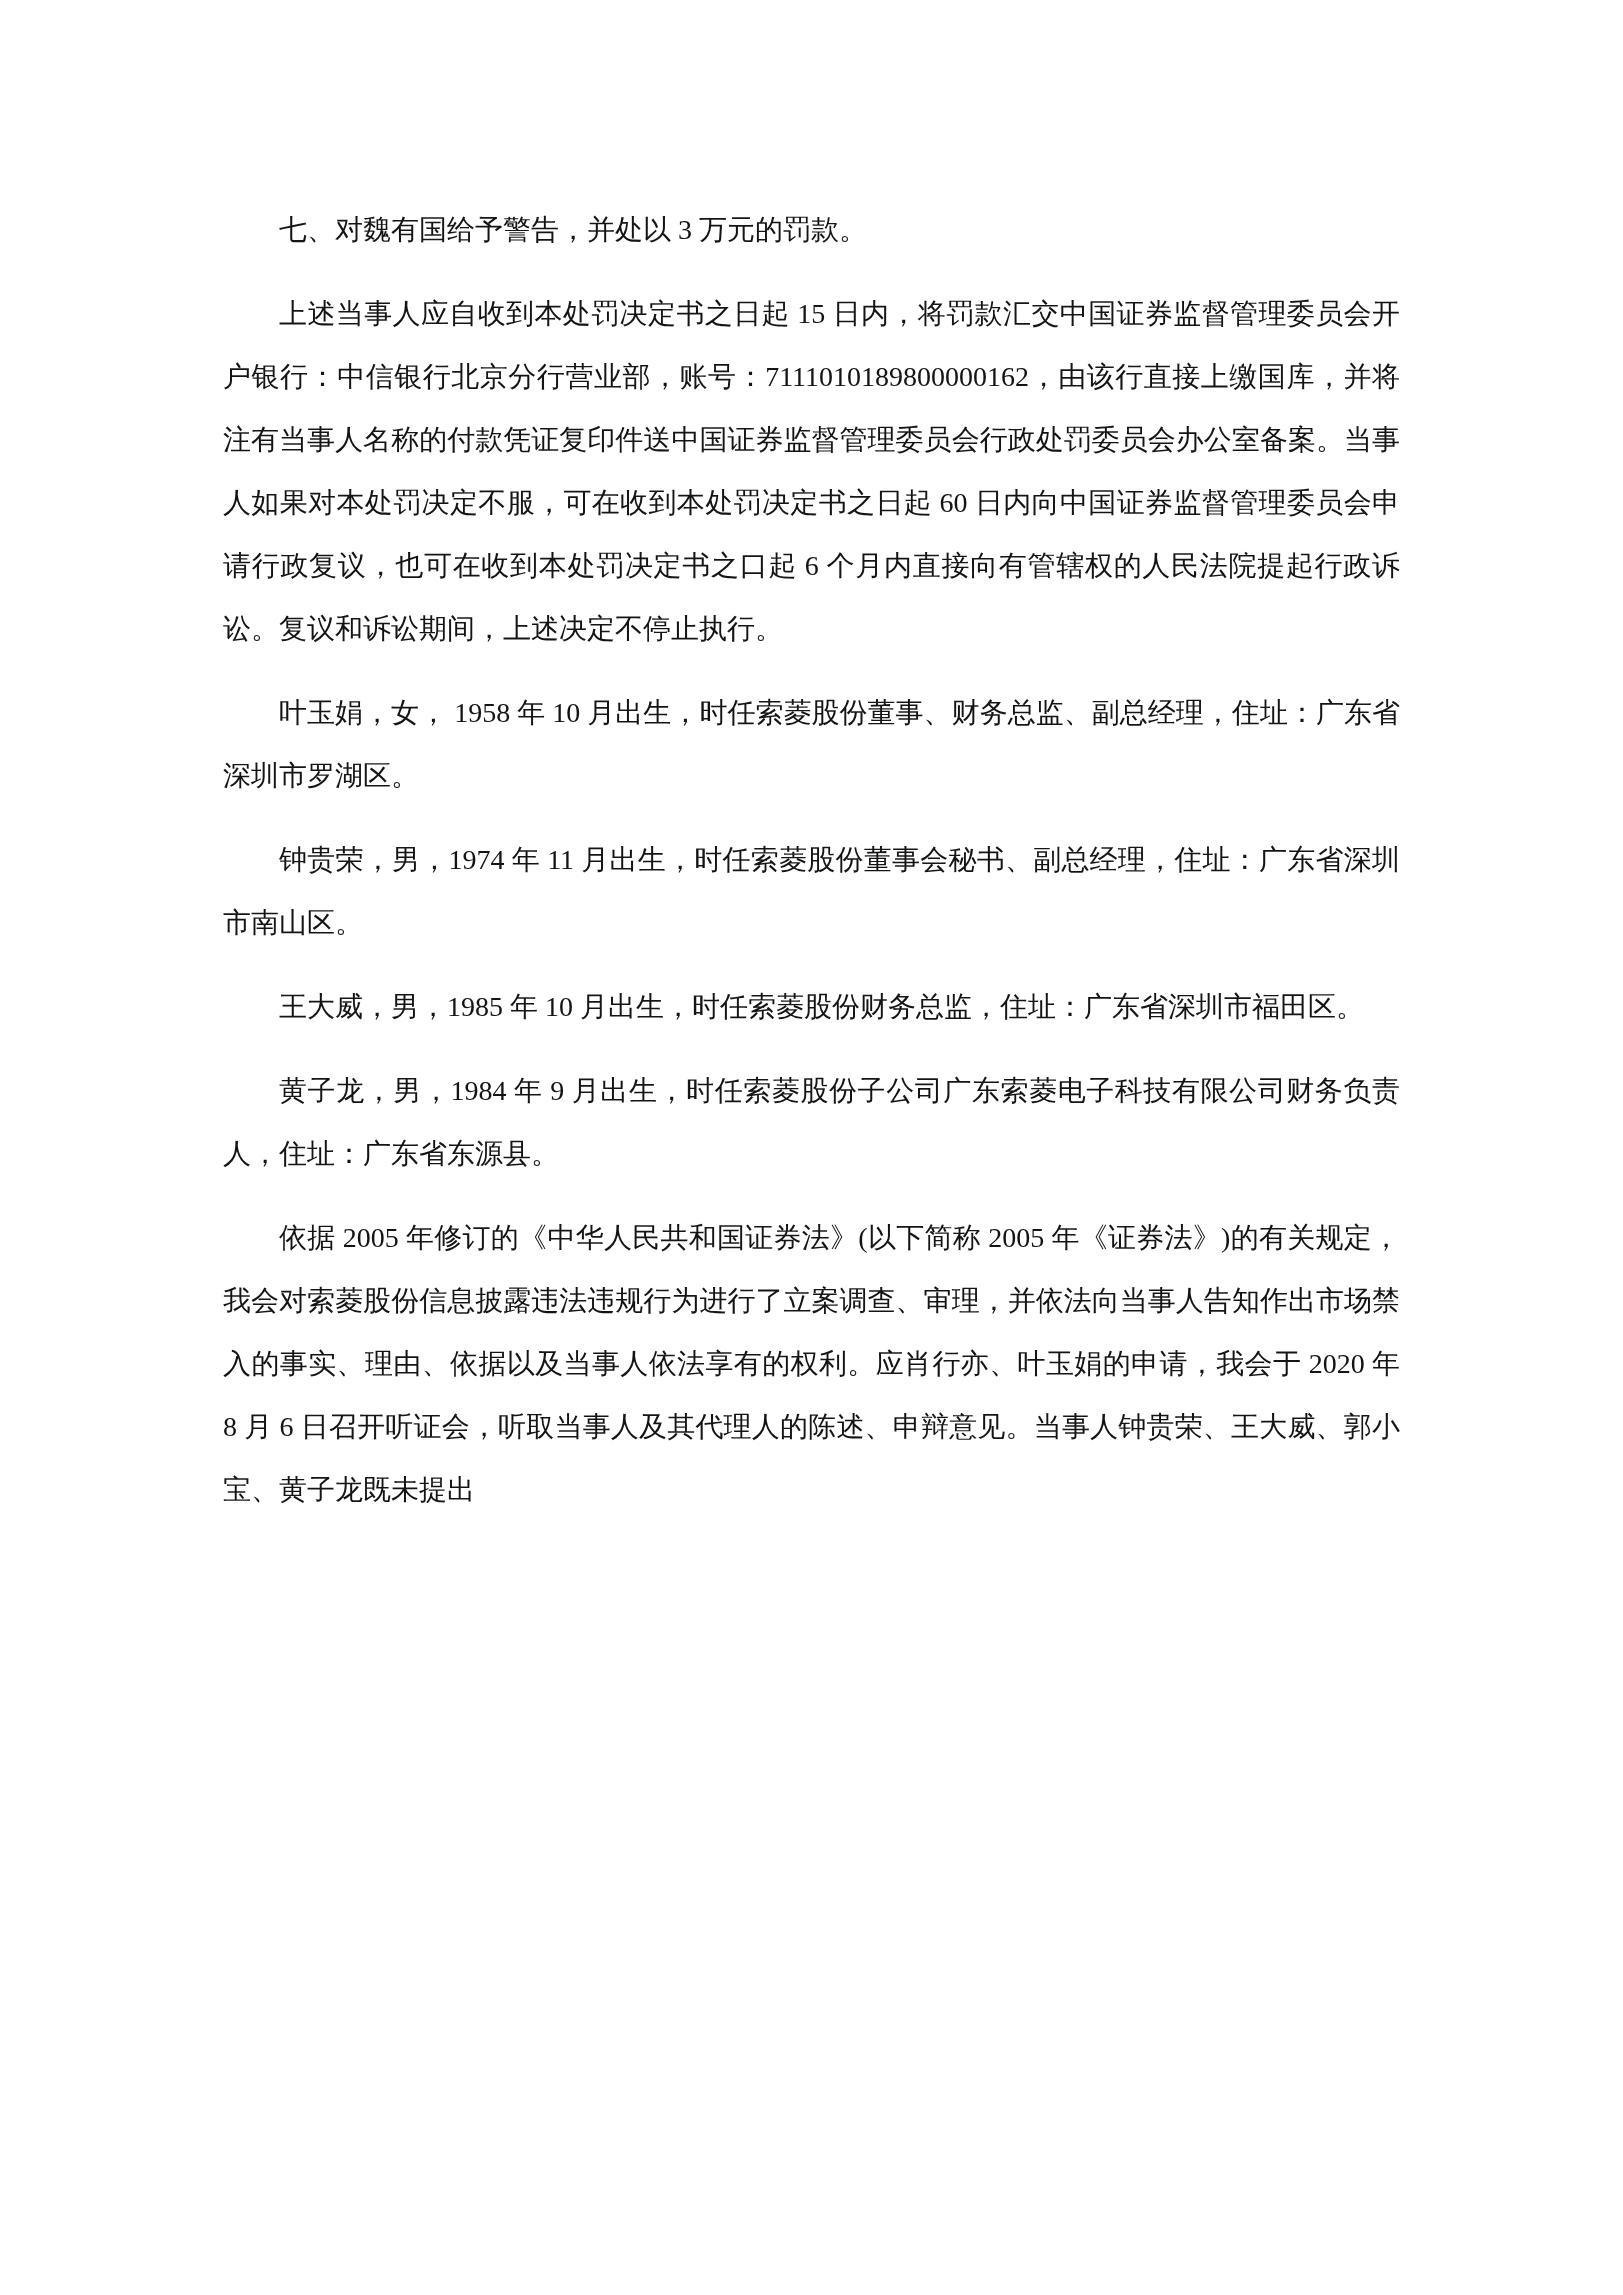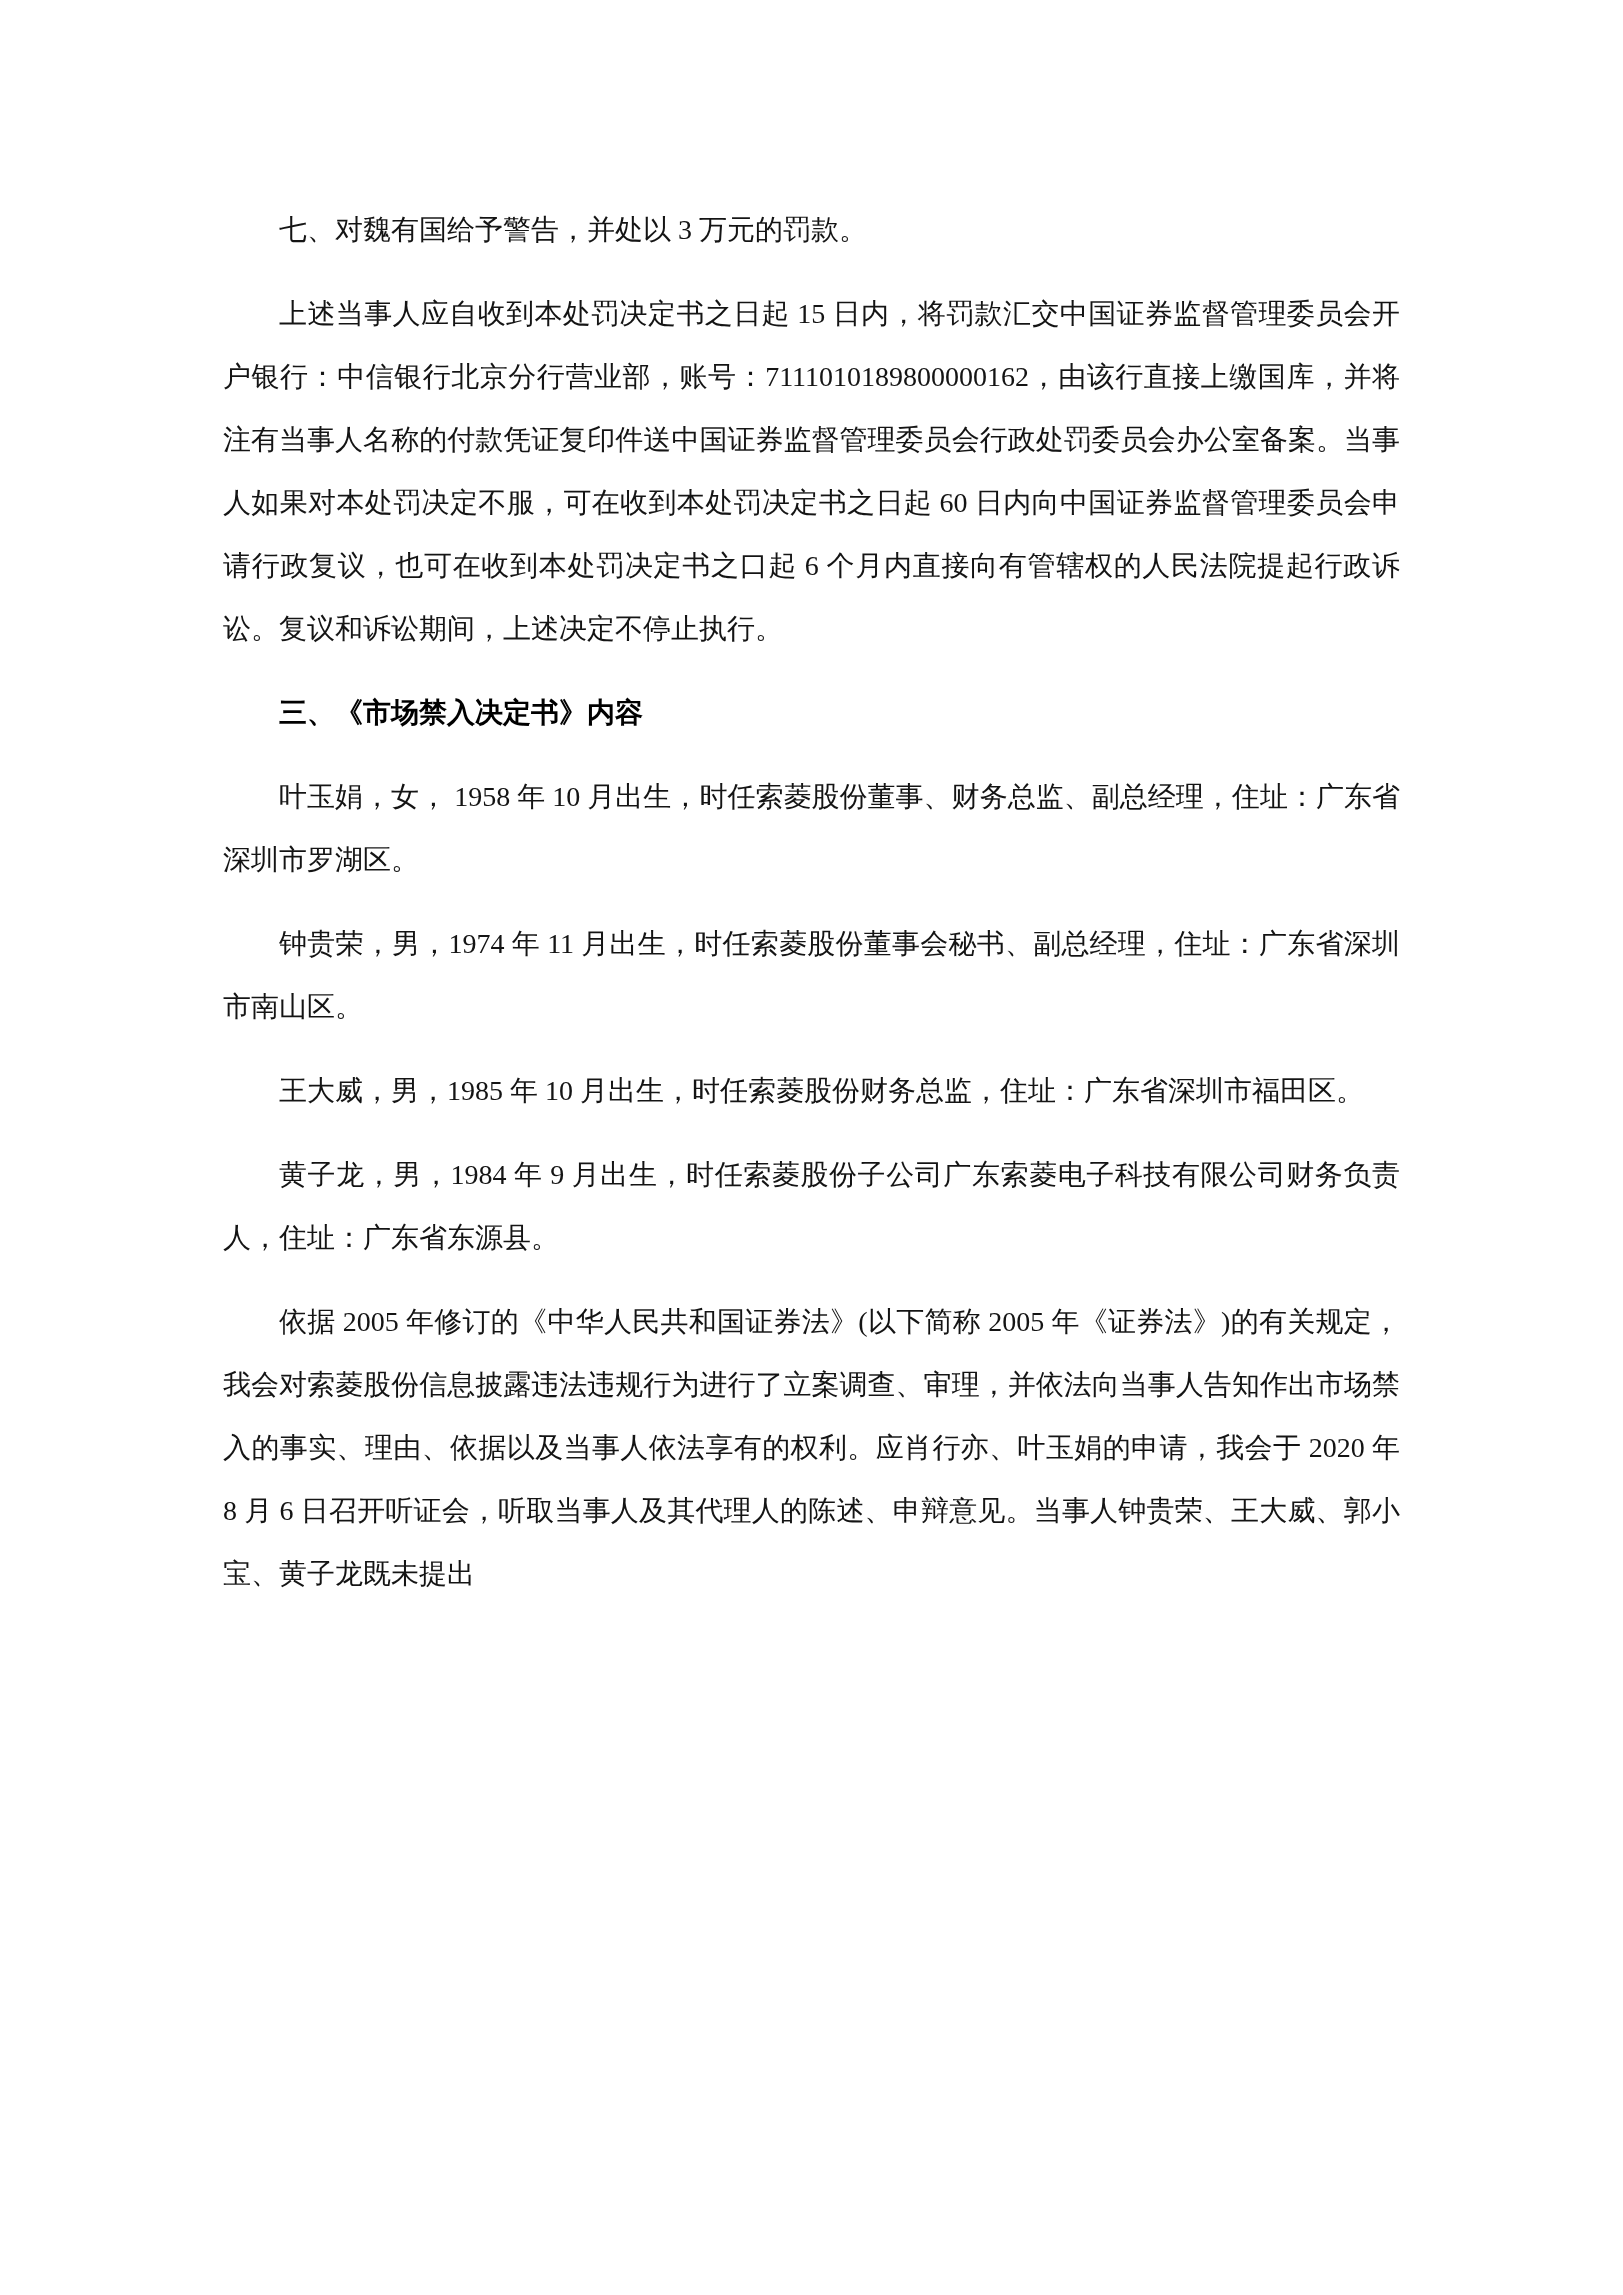--- a/index.html
+++ b/index.html
@@ -84,21 +84,20 @@
   }
 </style>
 </head>
 <body>
 
 <div class="page">
 
   <div class="content">
     <p>七、对魏有国给予警告，并处以 3 万元的罚款。</p>
     <p>上述当事人应自收到本处罚决定书之日起 15 日内，将罚款汇交中国证券监督管理委员会开户银行：中信银行北京分行营业部，账号：7111010189800000162，由该行直接上缴国库，并将注有当事人名称的付款凭证复印件送中国证券监督管理委员会行政处罚委员会办公室备案。当事人如果对本处罚决定不服，可在收到本处罚决定书之日起 60 日内向中国证券监督管理委员会申请行政复议，也可在收到本处罚决定书之口起 6 个月内直接向有管辖权的人民法院提起行政诉讼。复议和诉讼期间，上述决定不停止执行。</p>
-    <p class="heading">三、《市场禁入决定书》内容</p>
     <p>叶玉娟，女， 1958 年 10 月出生，时任索菱股份董事、财务总监、副总经理，住址：广东省深圳市罗湖区。</p>
     <p>钟贵荣，男，1974 年 11 月出生，时任索菱股份董事会秘书、副总经理，住址：广东省深圳市南山区。</p>
     <p>王大威，男，1985 年 10 月出生，时任索菱股份财务总监，住址：广东省深圳市福田区。</p>
     <p>黄子龙，男，1984 年 9 月出生，时任索菱股份子公司广东索菱电子科技有限公司财务负责人，住址：广东省东源县。</p>
     <p>依据 2005 年修订的《中华人民共和国证券法》(以下简称 2005 年《证券法》)的有关规定，我会对索菱股份信息披露违法违规行为进行了立案调查、审理，并依法向当事人告知作出市场禁入的事实、理由、依据以及当事人依法享有的权利。应肖行亦、叶玉娟的申请，我会于 2020 年 8 月 6 日召开听证会，听取当事人及其代理人的陈述、申辩意见。当事人钟贵荣、王大威、郭小宝、黄子龙既未提出</p>
   </div>
 
   <div class="page-number">10</div>
 
   <div class="cninfo-logo">

